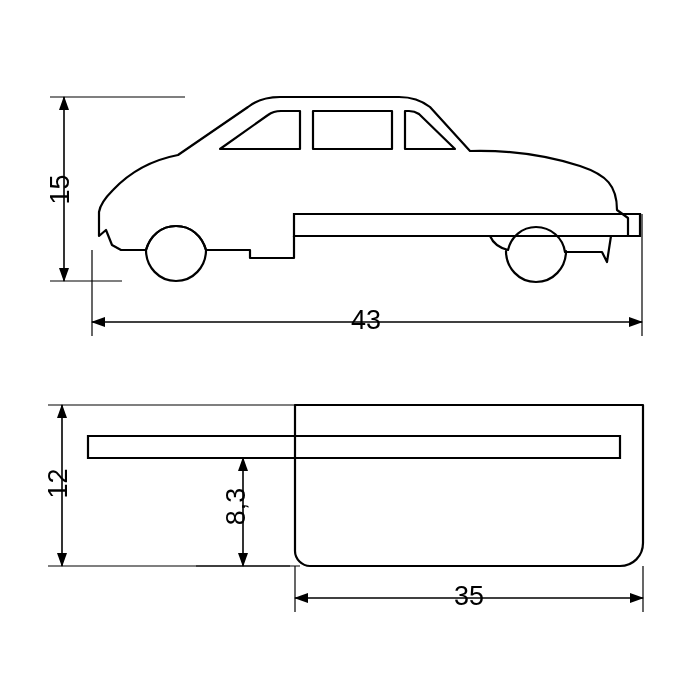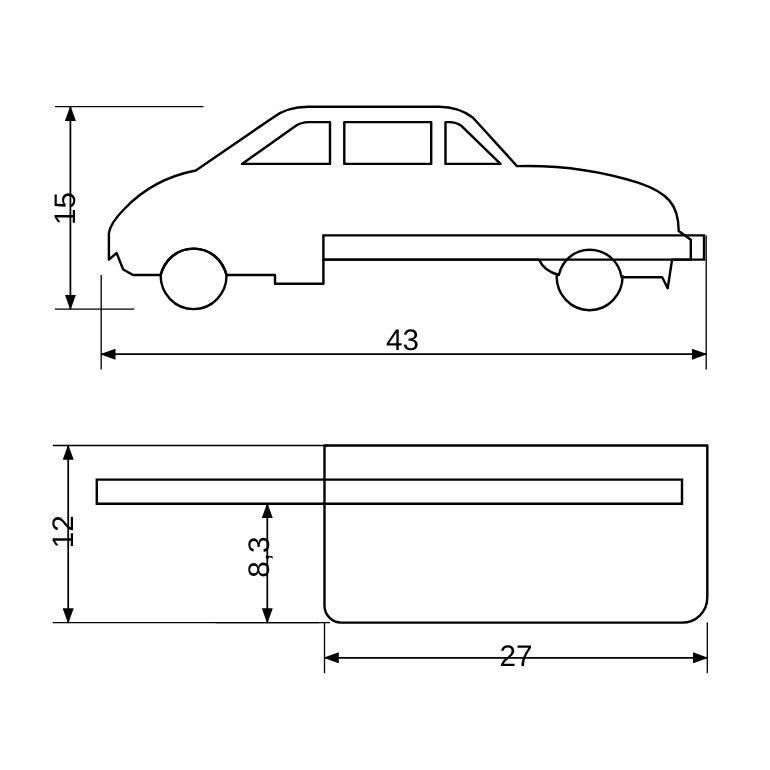--- a/index.html
+++ b/index.html
@@ -155,21 +155,21 @@
 
     <g stroke="#000000" stroke-width="1.6">
       <line x1="295" y1="566" x2="295" y2="612" stroke-width="1.2"></line>
       <line x1="643" y1="566" x2="643" y2="612" stroke-width="1.2"></line>
       <line x1="295" y1="598" x2="643" y2="598" marker-start="url(#arrowStart)" marker-end="url(#arrowEnd)"></line>
     </g>
   </svg>
 
   <div class="dim-label rot" style="left:45px; top:176px; width:30px; text-align:center;">15</div>
 
-  <div class="dim-label" style="left:351px; top:296px;">43</div>
+  <div class="dim-label" style="left:351px; top:307px;">43</div>
 
   <div class="dim-label rot" style="left:43px; top:470px; width:30px; text-align:center;">12</div>
 
   <div class="dim-label rot" style="left:206px; top:493px; width:60px; text-align:center;">8,3</div>
 
-  <div class="dim-label" style="left:454px; top:583px;">27</div>
+  <div class="dim-label" style="left:454px; top:583px;">35</div>
 
 </div>
 
 </body></html>

